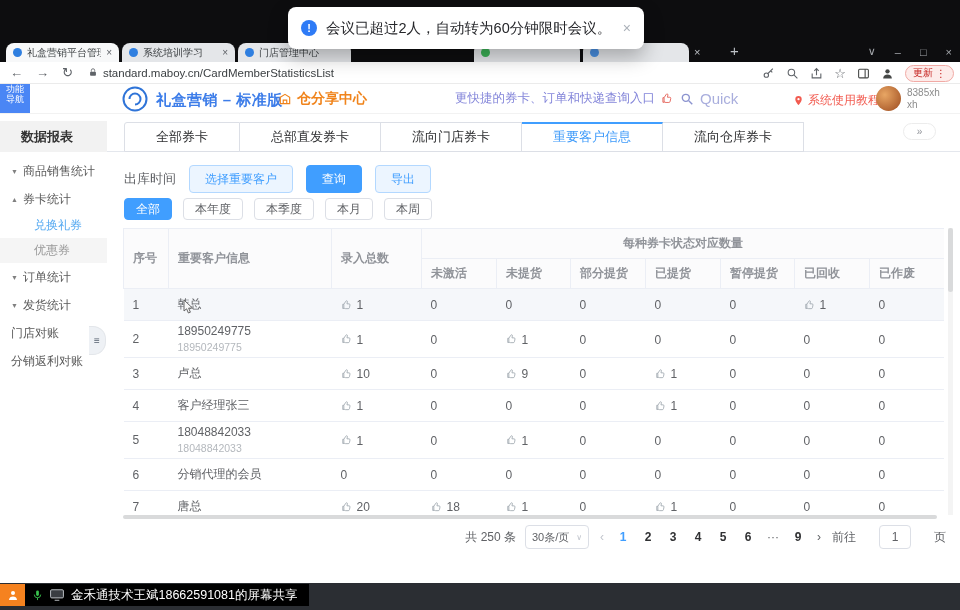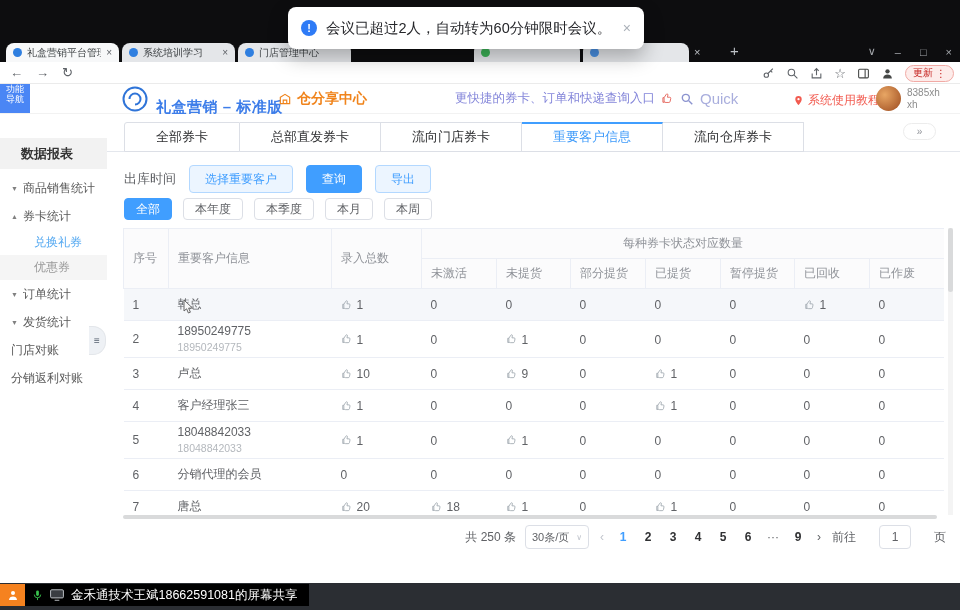--- a/index.html
+++ b/index.html
@@ -27,35 +27,35 @@
   .star{font-size:13px;color:#5f6368}
   .update-pill{display:flex;align-items:center;gap:3px;border:1px solid #f1aaa5;background:#fdecea;
                color:#c5221f;font-size:10px;border-radius:9px;padding:1px 7px;height:13px;cursor:pointer}
   
   .appheader{position:absolute;left:0;top:84px;width:960px;height:30px;background:#fff;
              border-bottom:1px solid #f2f2f2;box-sizing:border-box}
   .navtoggle{position:absolute;left:0;top:0;width:30px;height:29px;background:#4a86f5;color:#fff;
              font-size:9px;line-height:10px;display:flex;flex-direction:column;align-items:center;
              justify-content:flex-start;cursor:pointer}
   .logo{position:absolute;left:122px;top:2px;line-height:0}
-  .brand{position:absolute;left:156px;top:14px;font-size:15px;font-weight:bold;color:#3d7de9;letter-spacing:.5px}
+  .brand{position:absolute;left:156px;top:7px;font-size:15px;font-weight:bold;color:#3d7de9;letter-spacing:.5px}
   .sharecenter{position:absolute;left:278px;top:6px;display:flex;gap:5px;align-items:center;
                color:#f0841c;font-size:14px;font-weight:bold;cursor:pointer}
   .quickentry{position:absolute;left:455px;top:6px;display:flex;align-items:center;gap:6px;cursor:pointer}
   .qe-text{font-size:12.5px;color:#8486da}
   .qe-quick{font-size:15px;color:#a9aedd}
   .tutorial{position:absolute;left:793px;top:8px;display:flex;align-items:center;gap:4px;
             font-size:12px;color:#f25b50;cursor:pointer}
   .userbox{position:absolute;left:876px;top:2px;display:flex;gap:6px;align-items:center;cursor:pointer}
   .avatar{width:25px;height:25px;border-radius:50%;background:radial-gradient(circle at 35% 35%,#e8a664,#9c4a1e)}
   .uname{font-size:10px;color:#8c8c8c;line-height:12px}
   
   .page{position:absolute;left:0;top:114px;width:960px;height:469px;background:#fff}
   .sidebar{position:absolute;left:0;top:0;width:107px;height:469px}
-  .side-title{margin-top:24px;height:31px;background:#f2f2f2;display:flex;align-items:center;
+  .side-title{margin-top:7px;height:31px;background:#f2f2f2;display:flex;align-items:center;
               padding-left:21px;font-size:13px;font-weight:bold;color:#333}
   .side-items{padding-top:5px}
   .side-item{height:28px;display:flex;align-items:center;gap:5px;padding-left:11px;font-size:12px;
              color:#595959;cursor:pointer}
   .side-item.indent{height:25px;padding-left:34px}
   .side-item.active{color:#53a8f1}
   .side-item.muted{color:#999;background:#f5f5f5}
   .tri{font-size:7px;color:#808080}
   .side-handle{position:absolute;left:89px;top:212px;width:16px;height:27px;background:#eef1f5;
                border:1px solid #e3e6ea;border-left:none;border-radius:0 13px 13px 0;display:flex;
@@ -81,21 +81,21 @@
   .btn.plain{background:#ecf5ff;border:1px solid #b3d8ff;color:#409eff}
   .btn.primary{background:#409eff;border:1px solid #409eff;color:#fff}
   .quick{position:absolute;left:17px;top:84px;display:flex;gap:11px}
   .pill{box-sizing:border-box;height:22px;line-height:20px;padding:0 11px;border:1px solid #dcdfe6;
         border-radius:4px;font-size:12px;color:#606266;background:#fff;cursor:pointer}
   .pill.active{background:#409eff;border-color:#409eff;color:#fff}
   
   .tablewrap{position:absolute;left:16px;top:114px;width:821px;height:287px;overflow:hidden}
   table{border-collapse:collapse;table-layout:fixed;width:821px}
   th{box-sizing:border-box;height:30px;background:#fbfbfc;border:1px solid #ebeef5;font-size:12px;
-     font-weight:normal;color:#909399;padding:0 9px;text-align:left}
+     font-weight:bold;color:#909399;padding:0 9px;text-align:left}
   .th-group{text-align:center}
   td{box-sizing:border-box;height:32px;padding:0 9px;font-size:12px;color:#606266;
      border-bottom:1px solid #ebeef5;background:#fff}
   tr.tall td{height:37px}
   tr.hover td{background:#f5f7fa}
   .cname{line-height:13px}
   .csub{font-size:10.5px;color:#b4b8bd;margin-top:3px}
   .hand{display:inline-block;vertical-align:middle;margin-right:4px;line-height:0}
   .val{vertical-align:middle}
   .hscroll{position:absolute;left:16px;top:401px;width:814px;height:4px;border-radius:2px;background:#d9dadb;cursor:pointer}
@@ -166,20 +166,29 @@
     <span>–</span>
     <span>□</span>
     <span>×</span>
   </div>
 
   <div class="urlrow">
     <div class="navbtns">
       <span>←</span>
       <span>→</span>
       <span>↻</span>
+    </div>
+    <div class="urlbox">
+      <span style="line-height:0">
+        <svg width="10" height="11" viewBox="0 0 24 24" fill="#5f6368">
+            <rect x="5" y="10" width="14" height="10" rx="2"></rect>
+            <path d="M8 10V7a4 4 0 0 1 8 0v3" fill="none" stroke="#5f6368" stroke-width="2"></path>
+          </svg>
+      </span>
+      <span>standard.maboy.cn/CardMemberStatisticsList</span>
     </div>
     <div class="urlicons">
       <span style="line-height:0"><svg width="13" height="13" viewBox="0 0 24 24" fill="none" stroke="#5f6368" stroke-width="2">
             <circle cx="8" cy="15" r="4"></circle>
             <path d="M11 12L20 3M16 7l3 3"></path>
           </svg></span>
       <span style="line-height:0"><svg width="13" height="13" viewBox="0 0 24 24" fill="none" stroke="#5f6368" stroke-width="2">
             <circle cx="10" cy="10" r="6"></circle>
             <path d="M15 15l6 6"></path>
           </svg></span>

